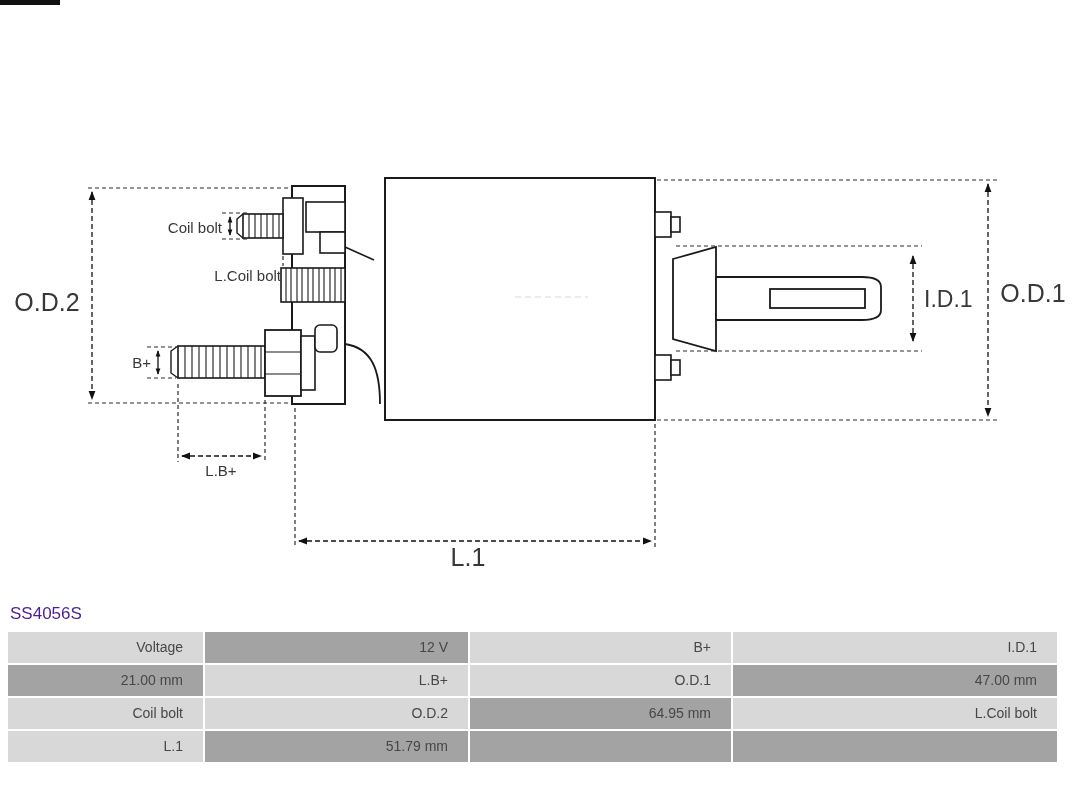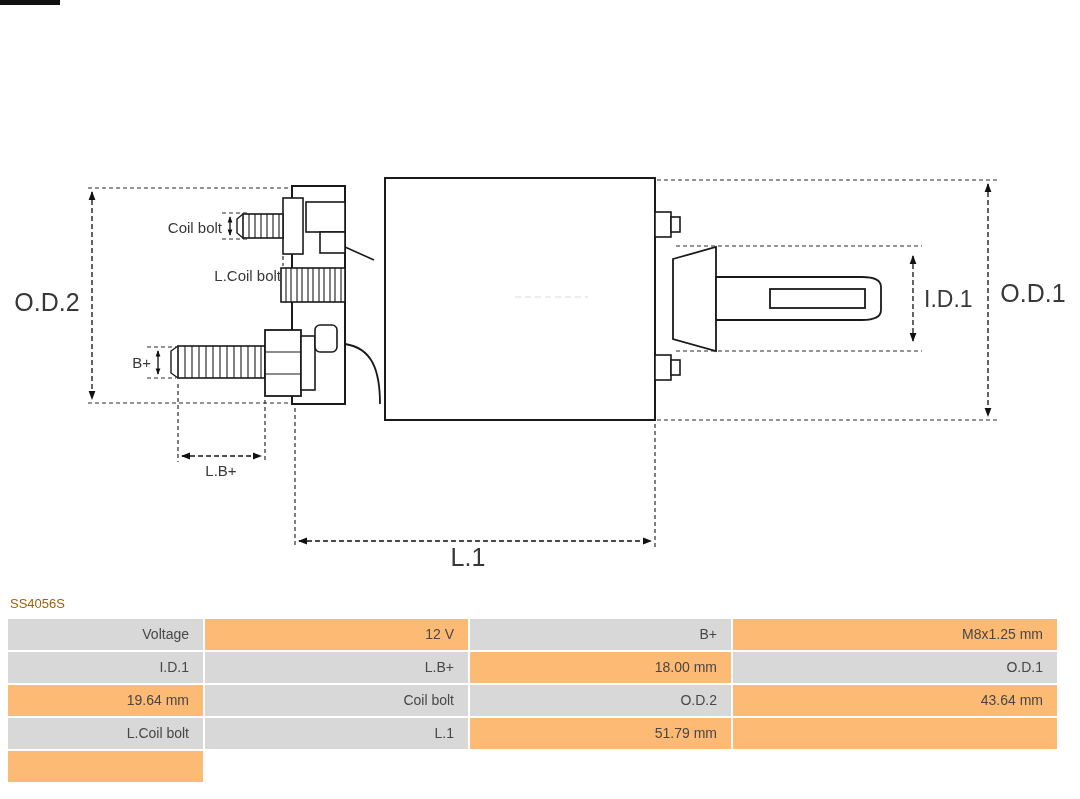--- a/index.html
+++ b/index.html
@@ -1,28 +1,28 @@
 <!DOCTYPE html>
 <html><head>
 <meta charset="utf-8">
 <style>
   * { margin:0; padding:0; box-sizing:border-box; }
   html, body { width:1080px; background:#ffffff; }
   body { height:799px; position:relative; overflow:hidden; font-family:"Liberation Sans", sans-serif; }
   .corner-mark { position:absolute; top:0; left:0; width:60px; height:5px; background:#111; }
   .diagram { display:block; }
-  .product-code { margin:2px 0 8px 10px; font-size:13px; color:#a16207; }
+  .product-code { margin:10px 0 8px 10px; font-size:17px; color:#4c1d95; }
   .spec-table {
     margin-left:8px; width:1049px;
     display:grid; grid-template-columns:195px 263px 261px 324px; gap:2px;
     font-size:14px; color:#474747; background:#ffffff;
   }
-  .cell { height:31px; line-height:31px; padding-right:14px; text-align:right; white-space:nowrap; overflow:hidden; }
+  .cell { height:31px; line-height:31px; padding-right:20px; text-align:right; white-space:nowrap; overflow:hidden; }
   .lbl { background:#d8d8d8; }
-  .val { background:#fdba74; }
+  .val { background:#a3a3a3; }
   svg text { fill:#383838; font-family:"Liberation Sans", sans-serif; }
 </style>
 </head>
 <body>
 
 <div class="corner-mark"></div>
 
 <svg class="diagram" width="1080" height="594" viewBox="0 0 1080 594">
   <defs>
     <marker id="ah" viewBox="0 0 10 10" markerUnits="userSpaceOnUse" markerWidth="10" markerHeight="10" refX="9" refY="5" orient="auto-start-reverse">
@@ -144,31 +144,30 @@
   </g>
 </svg>
 
 <div class="product-code">SS4056S</div>
 
 <div class="spec-table">
 
   <div class="cell lbl">Voltage</div>
   <div class="cell val">12 V</div>
   <div class="cell lbl">B+</div>
-  <div class="cell val">M8x1.25 mm</div>
 
   <div class="cell lbl">I.D.1</div>
+  <div class="cell val">21.00 mm</div>
   <div class="cell lbl">L.B+</div>
-  <div class="cell val">18.00 mm</div>
 
   <div class="cell lbl">O.D.1</div>
-  <div class="cell val">19.64 mm</div>
+  <div class="cell val">47.00 mm</div>
   <div class="cell lbl">Coil bolt</div>
 
   <div class="cell lbl">O.D.2</div>
-  <div class="cell val">43.64 mm</div>
+  <div class="cell val">64.95 mm</div>
   <div class="cell lbl">L.Coil bolt</div>
 
   <div class="cell lbl">L.1</div>
   <div class="cell val">51.79 mm</div>
   <div class="cell val"></div>
   <div class="cell val"></div>
 </div>
 
 </body></html>

